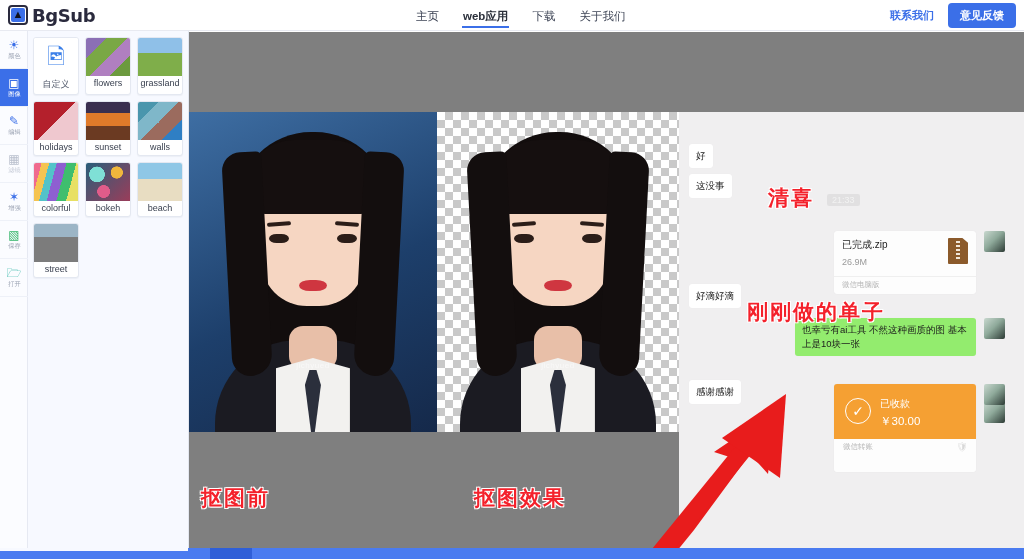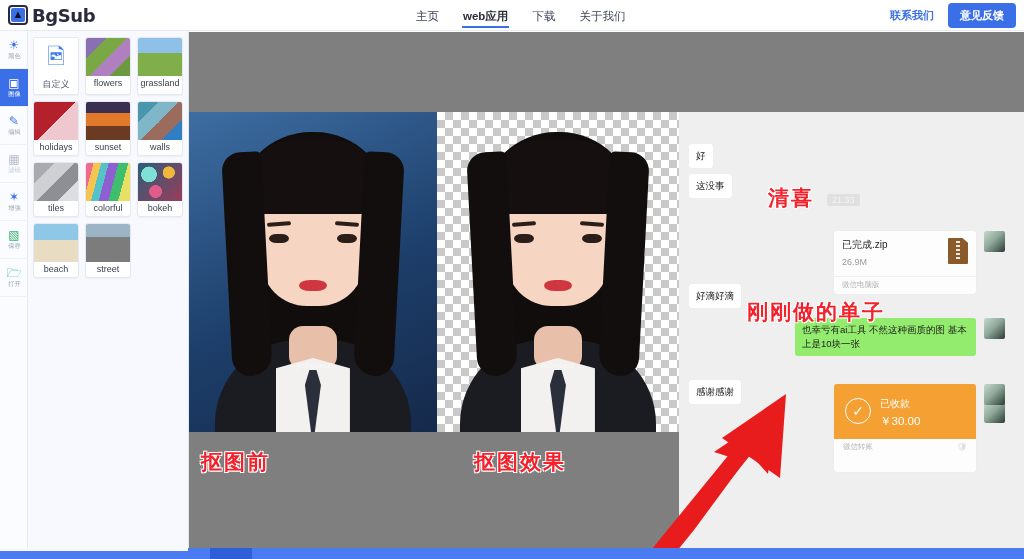--- a/index.html
+++ b/index.html
@@ -184,20 +184,21 @@
   .p-lips { position: absolute; left: 50%; transform: translateX(-50%); top: 158px; width: 28px; height: 11px; background: #cf3640; border-radius: 14px/7px; }
   .watermark {
     position: absolute; left: 50%; transform: translateX(-50%); bottom: 62px;
     font-size: 8px; color: rgba(255,255,255,.55); letter-spacing: .5px; white-space: nowrap;
   }
 
   .cut-label {
     position: absolute; font-size: 21px; font-weight: bold; color: #f4212b;
     letter-spacing: 2px; white-space: nowrap;
     text-shadow: -1px -1px 0 #fff, 1px -1px 0 #fff, -1px 1px 0 #fff, 1px 1px 0 #fff;
+    margin-top: 36px;
   }
   #label-before { left: 12px; top: 416px; }
   #label-after  { left: 285px; top: 416px; }
 
   
   #chat {
     position: absolute; left: 490px; top: 80px; width: 345px; height: 436px;
     background: #f0eff0; overflow: hidden;
   }
   .bubble {
@@ -382,24 +383,20 @@
     <div class="thumb">
       <div class="thumb-img g-sunset"></div>
       <div class="thumb-cap">sunset</div>
     </div>
 
     <div class="thumb">
       <div class="thumb-img g-walls"></div>
       <div class="thumb-cap">walls</div>
     </div>
 
-    <div class="thumb">
-      <div class="thumb-img g-tiles"></div>
-      <div class="thumb-cap">tiles</div>
-    </div>
 
     <div class="thumb">
       <div class="thumb-img g-colorful"></div>
       <div class="thumb-cap">colorful</div>
     </div>
 
     <div class="thumb">
       <div class="thumb-img g-bokeh"></div>
       <div class="thumb-cap">bokeh</div>
     </div>

